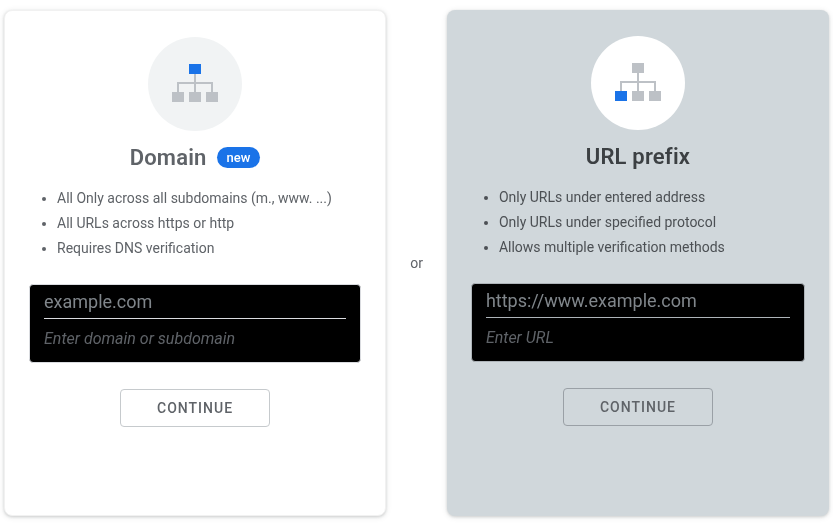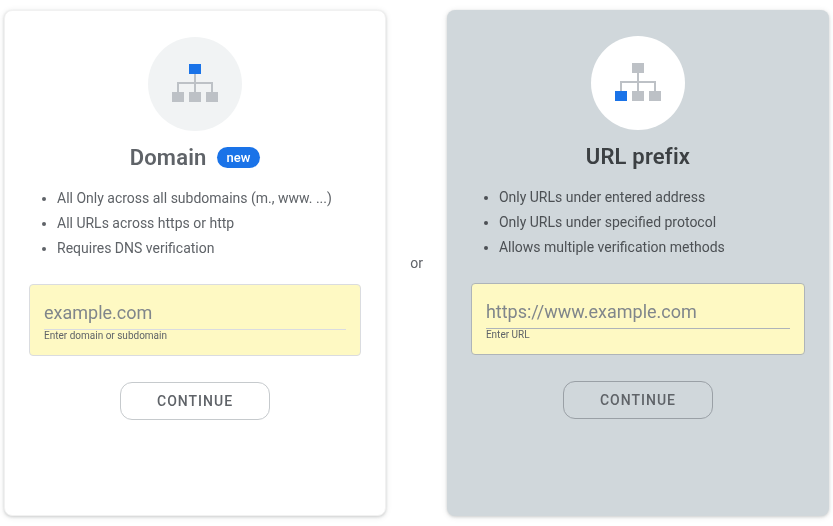--- a/index.html
+++ b/index.html
@@ -22,27 +22,27 @@
   .card-domain .icon-disc{background:var(--icon-bg);}
   .card-url .icon-disc{background:#fff;}
   svg.network{width:54px;height:44px;}
   .title-row{display:flex;align-items:center;gap:10px;margin-bottom:16px;}
   .title{font-size:22px;font-weight:600;color:#5f6368;letter-spacing:.2px;white-space:nowrap;}
   .card-url .title{color:#3c4043;}
   .badge{background:#1a73e8;color:#fff;font-size:13px;font-weight:500;padding:3px 10px;border-radius:999px;display:inline-flex;align-items:center;}
   ul.desc{margin:0 0 22px 0;padding-left:28px;font-size:14px;line-height:1.8;color:var(--text);align-self:stretch;}
   .card-url ul.desc{color:#4c5054;}
   ul.desc li{list-style:disc;}
-  .field{align-self:stretch;border:1px solid var(--line);border-radius:4px;background:#fef9c3;padding:15px 14px 14px;box-sizing:border-box;margin-bottom:26px;}
+  .field{align-self:stretch;border:1px solid var(--line);border-radius:4px;background:#000000;padding:4px 14px 14px;box-sizing:border-box;margin-bottom:26px;}
   .card-url .field{border-color:#aeb4b9;}
   .input{width:100%;border:none;border-bottom:1px solid var(--line);background:transparent;font-size:18px;color:#80868b;padding:2px 0 6px;outline:none;font-family:inherit;}
   .card-url .input{border-bottom-color:#aeb4b9;}
   .input::placeholder{color:#9aa0a6;}
-  .helper{font-size:10px;color:var(--text);}
-  .btn{border:1px solid #c6cacd;background:transparent;color:#5f6368;font-size:14px;font-weight:500;letter-spacing:1px;padding:10px 36px;border-radius:12px;cursor:pointer;font-family:inherit;}
+  .helper{font-size:16px;color:var(--text);margin-top:10px;font-style:italic;}
+  .btn{border:1px solid #c6cacd;background:transparent;color:#5f6368;font-size:14px;font-weight:500;letter-spacing:1px;padding:10px 36px;border-radius:4px;cursor:pointer;font-family:inherit;}
   .card-url .btn{border-color:#9aa0a6;}
 </style>
 </head>
 <body>
 
 <div class="stage">
 
   <div class="card card-domain">
     <div class="icon-disc">
       <svg class="network" viewBox="0 0 54 44">

